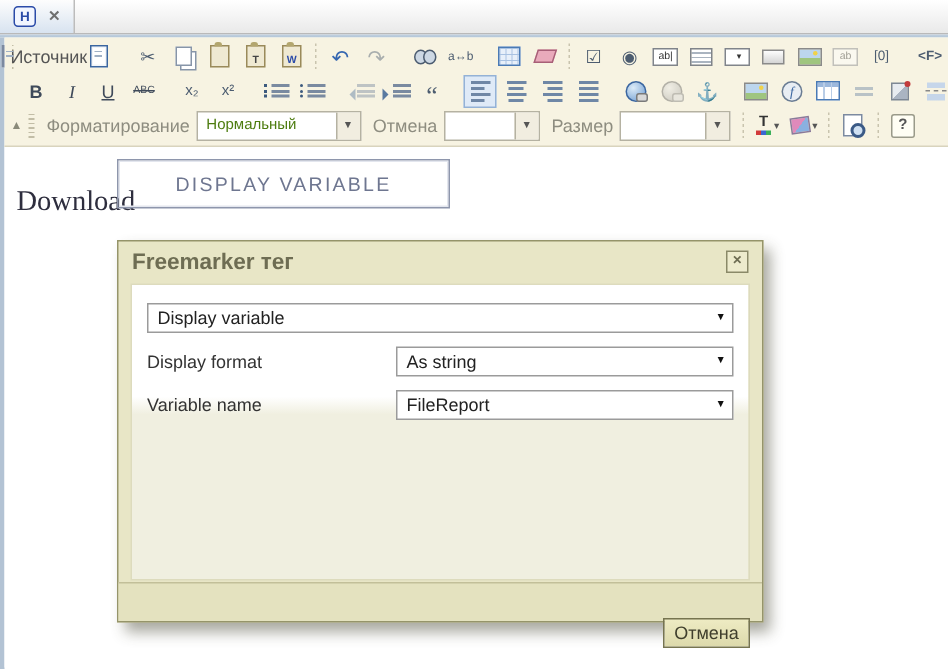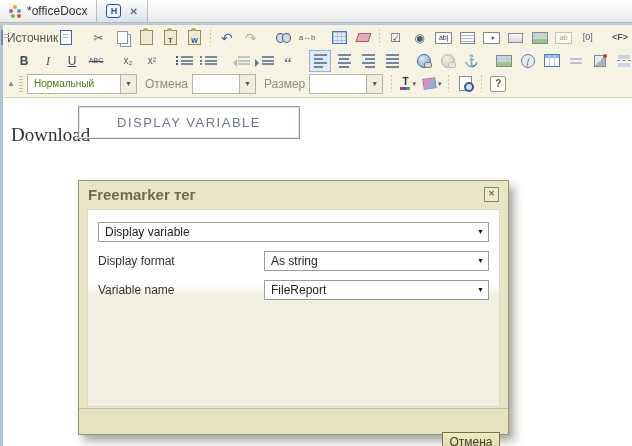--- a/index.html
+++ b/index.html
@@ -122,21 +122,21 @@
     font-size:7px;display:flex;align-items:center;justify-content:center;}
   
   .editor{position:relative;background:#fff;height:347px;}
   .doc-text{position:absolute;left:8px;top:26px;font-family:"Liberation Serif",serif;
     font-size:19px;color:#2e2e3e;}
   .var-box{position:absolute;left:75px;top:8px;width:220px;height:31px;
     border:1px solid #8e96ac;box-shadow:inset 0 0 0 1px #e3e6ee;
     display:flex;align-items:center;justify-content:center;
     color:#6e7690;letter-spacing:1.5px;font-size:13px;}
   
-  .dialog{position:absolute;left:78px;top:180px;width:429px;height:253px;
+  .dialog{position:absolute;left:78px;top:160px;width:429px;height:253px;
     background:#e8e6c6;border:1px solid #95946a;
     box-shadow:5px 6px 9px rgba(60,60,40,.45);}
   .dlg-head{height:27px;display:flex;align-items:center;justify-content:space-between;
     padding:0 9px;}
   .dlg-title{font-size:15px;font-weight:bold;color:#6e6d53;}
   .dlg-close{width:13px;height:13px;border:1px solid #8a8968;color:#6e6d53;background:#edebcd;
     font-size:8px;line-height:11px;text-align:center;font-weight:bold;}
   .dlg-body{position:absolute;left:8px;right:8px;top:28px;bottom:27px;
     background:linear-gradient(180deg,#ffffff 0 38%,#f0efe0 44% 100%);
     border:1px solid #dddbbd;padding:12px 10px 0 10px;box-sizing:border-box;}
@@ -151,30 +151,20 @@
     padding-right:8px;box-sizing:border-box;}
   .dbtn{height:20px;border:1px solid #767450;background:linear-gradient(#eeebc3,#dcd9ab);
     color:#3f3e2c;font-size:12px;text-align:center;line-height:18px;box-sizing:border-box;}
   .dbtn.ok{width:92px;box-shadow:0 0 0 1px #55543a;}
   .dbtn.cancel{width:58px;margin-top:40px;}
 </style>
 </head>
 <body>
 
 <div class="tabbar">
-  <div class="tab">
-    <span class="dots-ico">
-        <i></i>
-        <i></i>
-        <i></i>
-        <i></i>
-        <i></i>
-      </span>
-    <span>*officeDocx</span>
-  </div>
   <div class="tab active">
     <span class="h-ico">H</span>
     <span class="close">✕</span>
   </div>
 </div>
 <div class="tabstrip-under"></div>
 
 <div class="panel">
 
   <div class="toolbars">
@@ -377,20 +367,21 @@
           <span class="cube"></span>
         </span>
       <span class="tbtn">
           <span class="pbrk"></span>
         </span>
     </div>
 
     <div class="trow">
       <span class="collapse">▲</span>
       <span class="grip"></span>
+      <span class="tlabel">Форматирование</span>
       <span class="xcombo" style="width:108px;">
         <span class="val" style="flex:1;">Нормальный</span>
         <span class="xarrow">▼</span>
       </span>
       <span class="tlabel">Отмена</span>
       <span class="xcombo" style="width:62px;">
         <span class="val" style="flex:1;"></span>
         <span class="xarrow">▼</span>
       </span>
       <span class="tlabel">Размер</span>

